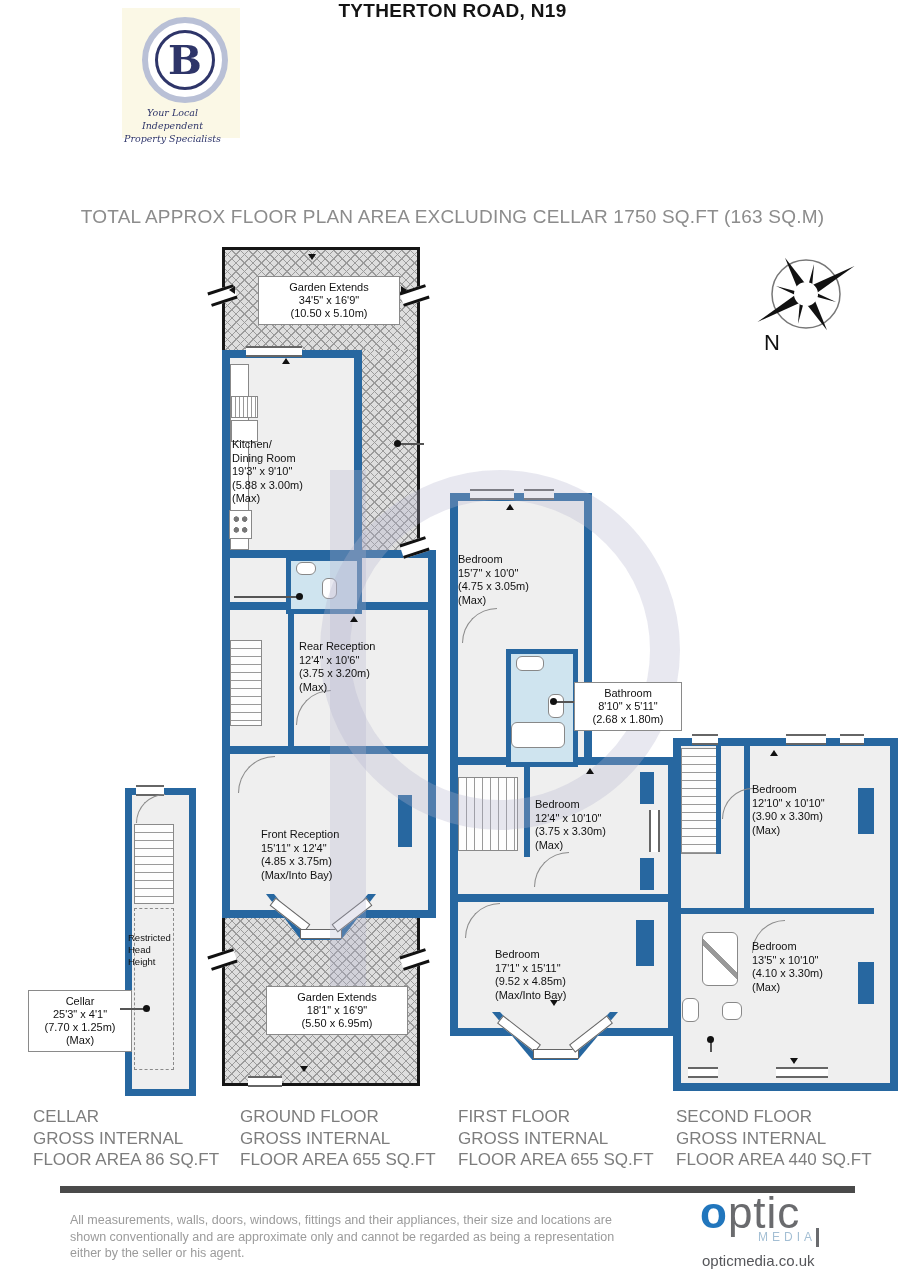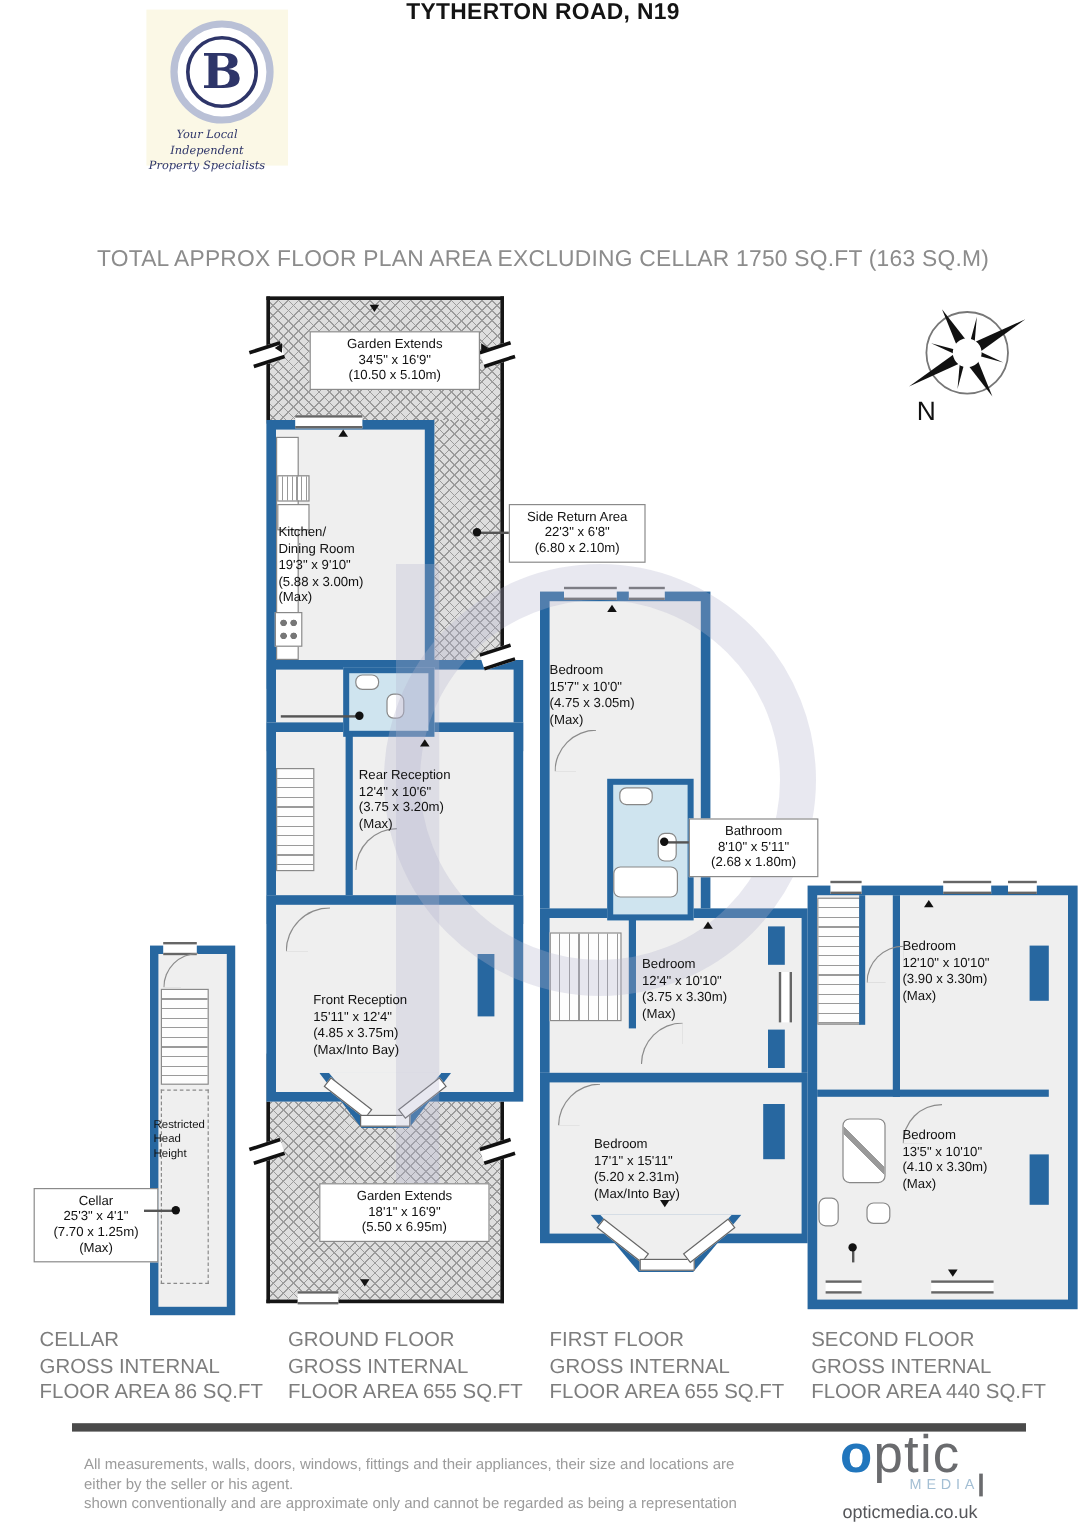--- a/index.html
+++ b/index.html
@@ -148,25 +148,20 @@
   <div class="rlbl" style="left:232px;top:438px;width:108px">
       <div>Kitchen/</div>
       <div>Dining Room</div>
       <div>19'3" x 9'10"</div>
       <div>(5.88 x 3.00m)</div>
       <div>(Max)</div>
     </div>
 
   <div class="hatch" style="left:346px;top:350px;width:68px;height:253px;border-top:none"></div>
   <div class="brk" style="left:401px;top:540px"></div>
-  <div class="lbl" style="left:424px;top:420px;width:102px">
-      <div>Side Return Area</div>
-      <div>22'3" x 6'8"</div>
-      <div>(6.80 x 2.10m)</div>
-    </div>
   <div class="lead" style="left:399px;top:443px;width:25px;height:2px"></div>
   <div class="dot" style="left:394px;top:440px"></div>
 
   <div class="room" style="left:222px;top:550px;width:198px;height:60px"></div>
   <div class="abs" style="left:286px;top:556px;width:66px;height:48px;background:var(--bathfloor);border:5px solid var(--wall);z-index:4"></div>
   <div class="fix round" style="left:296px;top:562px;width:18px;height:11px"></div>
   <div class="fix round" style="left:322px;top:578px;width:13px;height:19px"></div>
   <div class="lead" style="left:234px;top:596px;width:64px;height:2px"></div>
   <div class="dot" style="left:296px;top:593px"></div>
 
@@ -263,21 +258,21 @@
       <div>(3.75 x 3.30m)</div>
       <div>(Max)</div>
     </div>
 
   <div class="room" style="left:450px;top:894px;width:210px;height:126px"></div>
   <div class="arc" style="left:465px;top:903px;width:34px;height:34px"></div>
   <div class="nib" style="left:636px;top:920px;width:18px;height:46px"></div>
   <div class="rlbl" style="left:495px;top:948px;width:120px">
       <div>Bedroom</div>
       <div>17'1" x 15'11"</div>
-      <div>(5.20 x 2.31m)</div>
+      <div>(9.52 x 4.85m)</div>
       <div>(Max/Into Bay)</div>
     </div>
 
   <div class="bay" style="left:492px;top:1012px;width:126px;height:48px">
     <div class="bg"></div>
     <div class="fg"></div>
     <div class="bar" style="left:3px;top:17px;width:46px;transform:rotate(38deg)"></div>
     <div class="bar" style="left:41px;bottom:1px;width:44px;"></div>
     <div class="bar" style="right:3px;top:17px;width:46px;transform:rotate(-38deg)"></div>
   </div>
@@ -345,22 +340,22 @@
   <div class="summary" style="left:676px">
       <div>SECOND FLOOR</div>
       <div>GROSS INTERNAL</div>
       <div>FLOOR AREA 440 SQ.FT</div>
     </div>
 
   <div class="divider"></div>
 
   <div class="disclaimer">
       <div>All measurements, walls, doors, windows, fittings and their appliances, their size and locations are</div>
+      <div>shown conventionally and are approximate only and cannot be regarded as being a representation</div>
       <div>either by the seller or his agent.</div>
-      <div>shown conventionally and are approximate only and cannot be regarded as being a representation</div>
     </div>
 
   <div class="optic">
     <div class="brand"><span class="o">o</span><span>ptic</span></div>
     <div class="desc"></div>
     <div class="media">MEDIA</div>
     <div class="url">opticmedia.co.uk</div>
   </div>
 
 </div>

